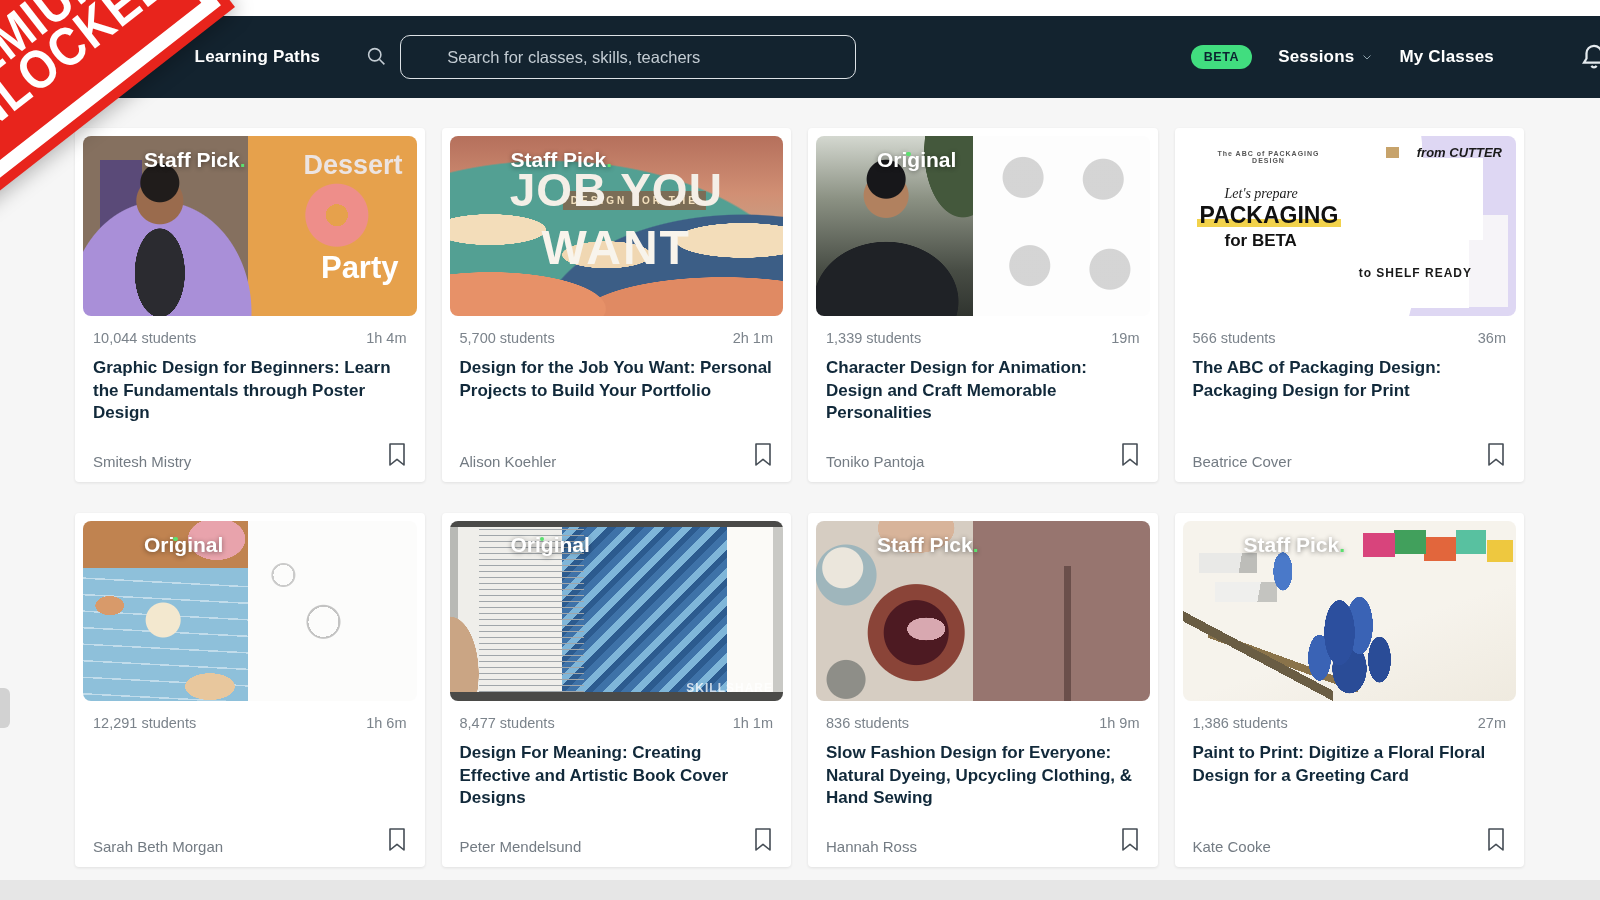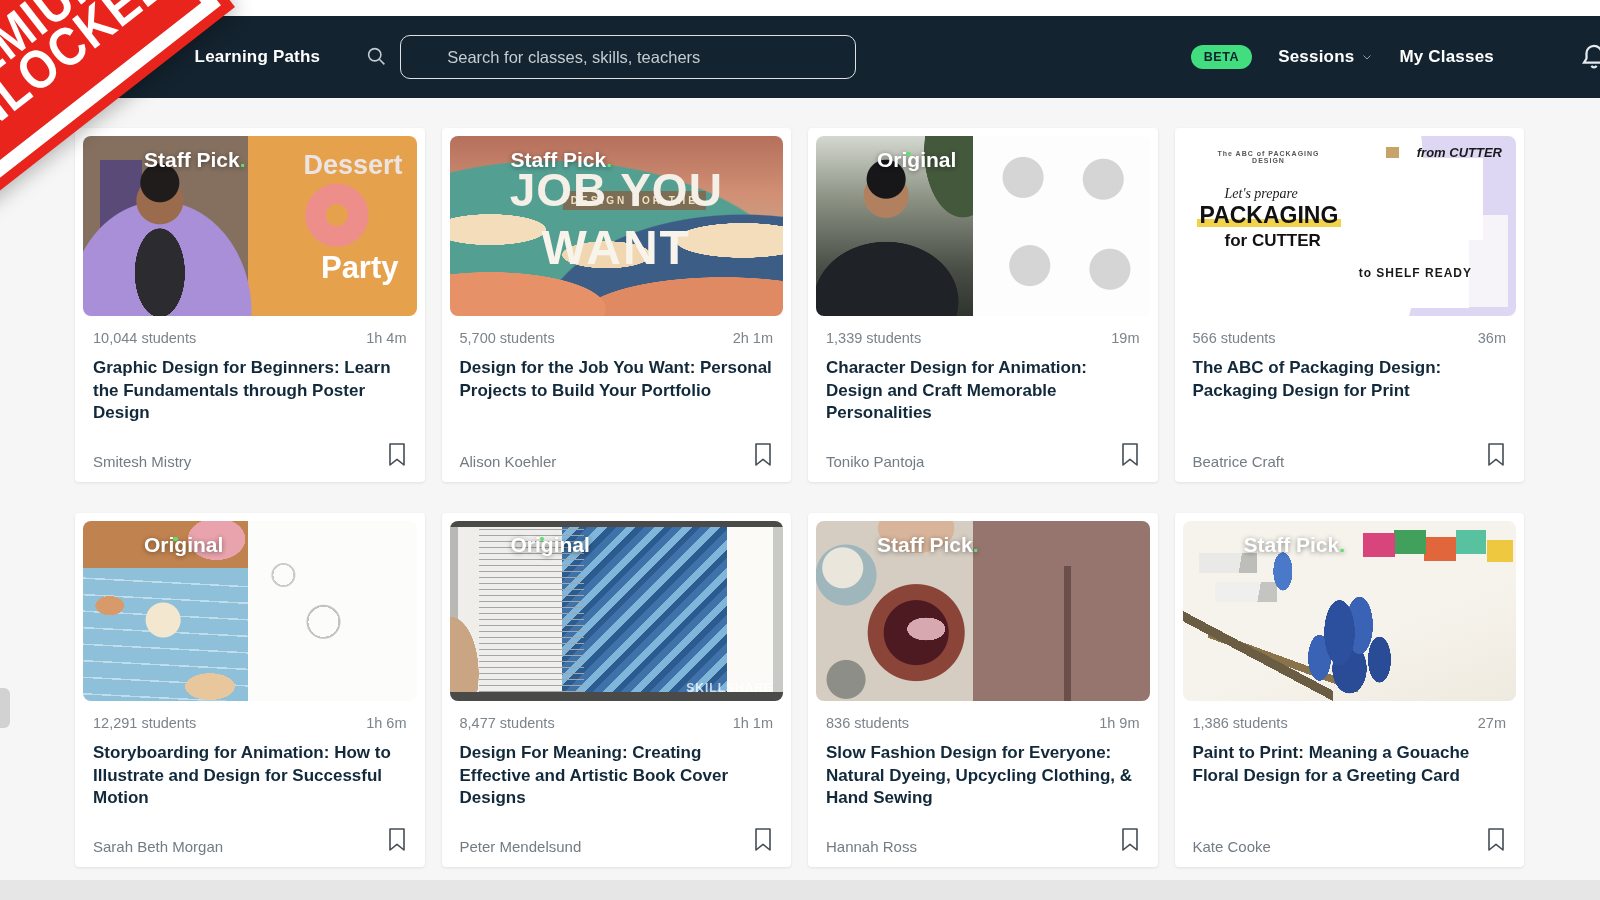--- a/index.html
+++ b/index.html
@@ -291,53 +291,52 @@
         </button>
       </div>
     </div>
   </article>
       <article class="card">
     <div class="thumb th-packaging">
 
       <span class="tt t1">The ABC of PACKAGING DESIGN</span>
       <span class="tt t2">Let's prepare</span>
       <span class="tt t3">PACKAGING</span>
-      <span class="tt t4">for CUTTER</span>
+      <span class="tt t4">for BETA</span>
       <span class="tt t5">from CUTTER</span>
       <span class="tt t6">to SHELF READY</span>
     </div>
     <div class="card-body">
       <div class="meta-row">
         <span class="students">566 students</span>
         <span class="duration">36m</span>
       </div>
       <h3 class="title">The ABC of Packaging Design: Packaging Design for Print</h3>
       <div class="author-row">
-        <span class="author">Beatrice Craft</span>
+        <span class="author">Beatrice Cover</span>
         <button class="bookmark">
           <svg viewBox="0 0 20 25">
             <path d="M3 2h14v21l-7-5.6L3 23z" stroke-linejoin="round"></path>
           </svg>
         </button>
       </div>
     </div>
   </article>
       <article class="card">
     <div class="thumb th-storyboard">
       <span class="badge">
         <span class="badge-label">Original</span><span class="badge-dot tittle"></span>
       </span>
 
     </div>
     <div class="card-body">
       <div class="meta-row">
         <span class="students">12,291 students</span>
         <span class="duration">1h 6m</span>
       </div>
-      <h3 class="title">Storyboarding for Animation: How to Illustrate and Design for Successful Motion</h3>
       <div class="author-row">
         <span class="author">Sarah Beth Morgan</span>
         <button class="bookmark">
           <svg viewBox="0 0 20 25">
             <path d="M3 2h14v21l-7-5.6L3 23z" stroke-linejoin="round"></path>
           </svg>
         </button>
       </div>
     </div>
   </article>
@@ -393,21 +392,21 @@
       <span class="badge">
         <span class="badge-label">Staff Pick</span><span class="badge-dot period"></span>
       </span>
 
     </div>
     <div class="card-body">
       <div class="meta-row">
         <span class="students">1,386 students</span>
         <span class="duration">27m</span>
       </div>
-      <h3 class="title">Paint to Print: Meaning a Gouache Floral Design for a Greeting Card</h3>
+      <h3 class="title">Paint to Print: Digitize a Floral Floral Design for a Greeting Card</h3>
       <div class="author-row">
         <span class="author">Kate Cooke</span>
         <button class="bookmark">
           <svg viewBox="0 0 20 25">
             <path d="M3 2h14v21l-7-5.6L3 23z" stroke-linejoin="round"></path>
           </svg>
         </button>
       </div>
     </div>
   </article>

